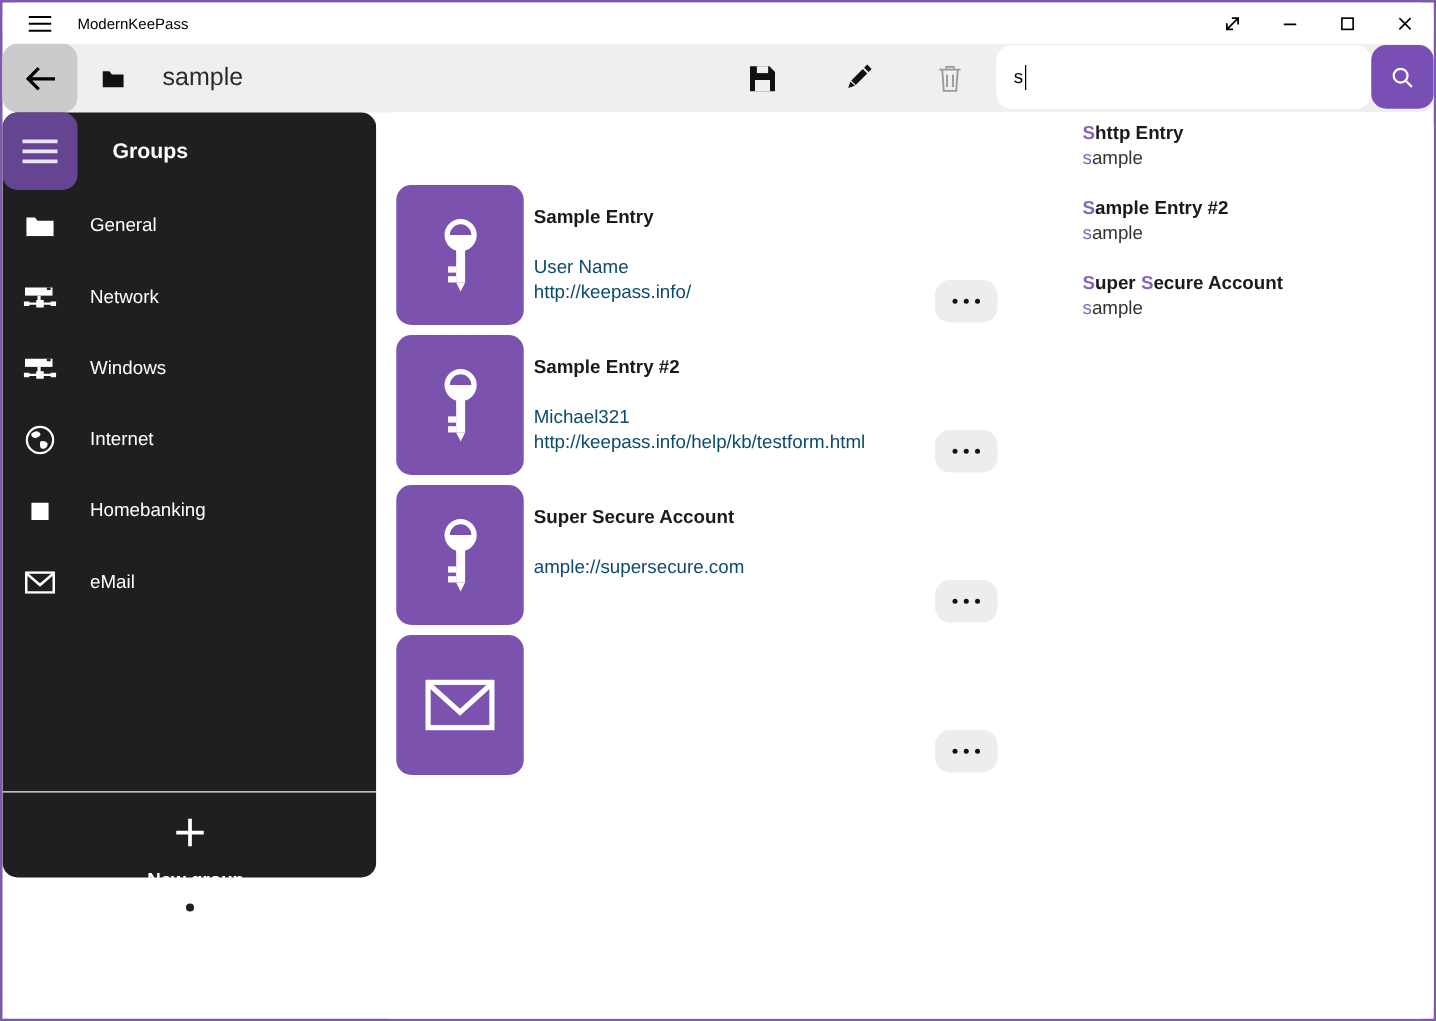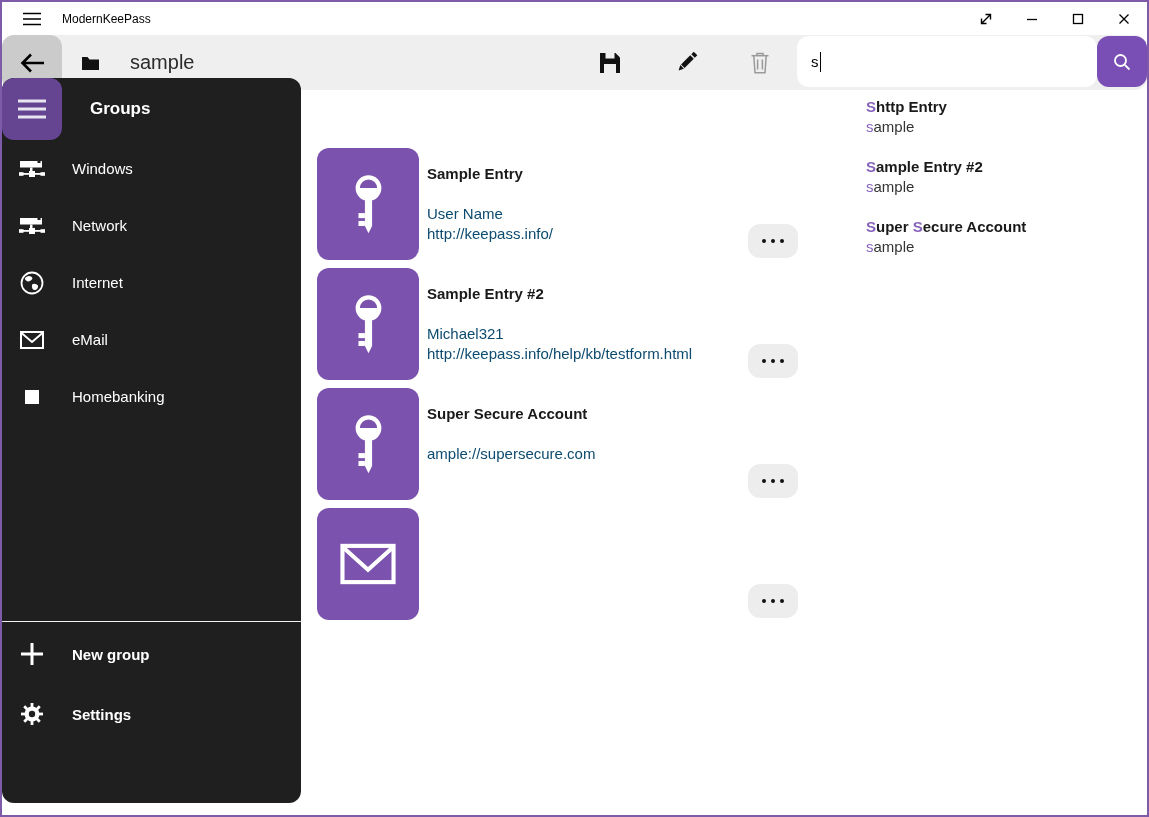--- a/index.html
+++ b/index.html
@@ -20,30 +20,30 @@
   .back-btn{left:0;top:0;width:60px;height:55px;background:var(--back-button-bg,#cbcbcb);display:flex;align-items:center;justify-content:center;}
   .db-icon{left:80px;top:0;height:55px;display:flex;align-items:center;}
   .db-title{left:128px;top:0;height:55px;display:flex;align-items:center;font-size:20px;color:#2b2b2b;}
   .cmd-btn{top:0;width:48px;height:55px;display:flex;align-items:center;justify-content:center;}
   .cmd-save{left:584px;} .cmd-edit{left:660px;} .cmd-delete{left:734px;}
   .searchbox{left:795px;top:1px;width:300px;height:51px;background:#fff;display:flex;align-items:center;padding-left:14px;font-size:15px;color:#000;}
   .caret{display:inline-block;width:1px;height:20px;background:#000;margin-left:1px;}
   .search-btn{left:1095px;top:1px;width:50px;height:51px;background:var(--search-button-bg,#7a4fb5);display:flex;align-items:center;justify-content:center;}
 
   
-  .sidebar{left:0;top:76px;width:299px;height:725px;background:var(--sidebar-bg,#1f1f1f);}
+  .sidebar{left:0;top:88px;width:299px;height:612px;background:var(--sidebar-bg,#1f1f1f);}
   .sb-hamburger{left:0;top:0;width:60px;height:62px;background:var(--hamburger-bg,#654592);display:flex;align-items:center;justify-content:center;}
   .sb-heading{left:88px;top:0;height:62px;display:flex;align-items:center;font-size:17px;font-weight:700;color:#fff;}
   .sb-list{left:0;top:62px;width:299px;}
   .sb-item{position:relative;height:57px;display:flex;align-items:center;cursor:pointer;}
   .sb-item .sb-ico{width:60px;display:flex;align-items:center;justify-content:center;flex:0 0 60px;}
   .sb-item .sb-label{font-size:15px;color:#fff;padding-left:10px;}
   .sb-sep{left:0;top:543px;width:299px;height:1px;background:#f2f2f2;}
   .sb-footer{left:0;top:546px;width:299px;}
-  .sb-footer .sb-item{height:60px;}
+  .sb-footer .sb-item{height:60px;flex-direction:column;}
   .sb-footer .sb-label{font-weight:700;}
 
   
   .main{left:299px;top:88px;width:846px;height:725px;background:#fff;}
   .entry-tile{width:102px;height:112px;background:var(--tile-purple,#7b53ae);display:flex;align-items:center;justify-content:center;}
   .t1{left:315px;top:146px;} .t2{left:315px;top:266px;} .t3{left:315px;top:386px;} .t4{left:315px;top:506px;}
   .entry-text{left:425px;width:330px;}
   .x1{top:162px;} .x2{top:282px;} .x3{top:402px;} .x4{top:522px;}
   .entry-title{font-size:15px;font-weight:700;color:#1a1a1a;line-height:20px;}
   .entry-lines{margin-top:20px;}
@@ -173,72 +173,80 @@
         <svg width="30" height="22" viewBox="0 0 30 22">
             <path d="M1 3 h28 M1 11 h28 M1 19 h28" stroke="#e8e4f0" stroke-width="3"></path>
           </svg>
       </span>
     </div>
     <div class="abs sb-heading">Groups</div>
 
     <div class="abs sb-list">
       <div class="sb-item">
         <span class="sb-ico">
+          <svg width="22" height="17" viewBox="0 0 22 17">
+              <path d="M0 2 h7 l2 2.5 h13 V17 H0 z" fill="#fff"></path>
+            </svg>
+        </span>
+        <span class="sb-label">General</span>
+      </div>
+      <div class="sb-item">
+        <span class="sb-ico">
           <svg width="26" height="18" viewBox="0 0 26 18">
             <rect x="1" y="1" width="22" height="6.5" fill="#fff"></rect>
               <rect x="18.5" y="1" width="3" height="2" fill="#1f1f1f"></rect>
             <rect x="11" y="7.5" width="2.5" height="4" fill="#fff"></rect>
             <rect x="2" y="13" width="22" height="1.8" fill="#fff"></rect>
             <rect x="0" y="12.2" width="4.5" height="3.6" fill="#fff"></rect>
             <rect x="10" y="11" width="6" height="6" fill="#fff"></rect>
             <rect x="21.5" y="12.2" width="4.5" height="3.6" fill="#fff"></rect>
           </svg>
         </span>
-        <span class="sb-label">Windows</span>
+        <span class="sb-label">Network</span>
       </div>
       <div class="sb-item">
         <span class="sb-ico">
           <svg width="26" height="18" viewBox="0 0 26 18">
             <rect x="1" y="1" width="22" height="6.5" fill="#fff"></rect>
               <rect x="18.5" y="1" width="3" height="2" fill="#1f1f1f"></rect>
             <rect x="11" y="7.5" width="2.5" height="4" fill="#fff"></rect>
             <rect x="2" y="13" width="22" height="1.8" fill="#fff"></rect>
             <rect x="0" y="12.2" width="4.5" height="3.6" fill="#fff"></rect>
             <rect x="10" y="11" width="6" height="6" fill="#fff"></rect>
             <rect x="21.5" y="12.2" width="4.5" height="3.6" fill="#fff"></rect>
           </svg>
         </span>
-        <span class="sb-label">Network</span>
+        <span class="sb-label">Windows</span>
       </div>
       <div class="sb-item">
         <span class="sb-ico">
           <svg width="24" height="24" viewBox="0 0 24 24">
             <circle cx="12" cy="12" r="10.5" fill="none" stroke="#fff" stroke-width="1.8"></circle>
             <path d="M5 7 q3 -3 6 -1.5 q2.5 1.5 0.5 3.5 q-3 2.5 -5.5 0.5 q-1.5 -1.5 -1 -2.5 z" fill="#fff"></path>
             <path d="M12.5 13 q3.5 -1 5.5 1.5 q0.5 3 -2.5 4.5 q-3 0.5 -3.5 -2.5 q-0.5 -2 0.5 -3.5 z" fill="#fff"></path>
           </svg>
         </span>
         <span class="sb-label">Internet</span>
       </div>
       <div class="sb-item">
         <span class="sb-ico">
+          <svg width="14" height="14" viewBox="0 0 14 14">
+              <rect width="14" height="14" fill="#fff"></rect>
+            </svg>
+        </span>
+        <span class="sb-label">Homebanking</span>
+      </div>
+      <div class="sb-item">
+        <span class="sb-ico">
           <svg width="24" height="18" viewBox="0 0 24 18">
               <rect x="1" y="1" width="22" height="16" fill="none" stroke="#fff" stroke-width="2"></rect>
               <path d="M1.5 2 L12 11 L22.5 2" fill="none" stroke="#fff" stroke-width="2"></path>
             </svg>
         </span>
         <span class="sb-label">eMail</span>
-      </div>
-      <div class="sb-item">
-        <span class="sb-ico">
-          <svg width="14" height="14" viewBox="0 0 14 14">
-              <rect width="14" height="14" fill="#fff"></rect>
-            </svg>
-        </span>
-        <span class="sb-label">Homebanking</span>
       </div>
     </div>
 
     <div class="abs sb-sep"></div>
 
     <div class="abs sb-footer">
       <div class="sb-item">
         <span class="sb-ico">
           <svg width="24" height="24" viewBox="0 0 24 24">
               <path d="M12 1 V23 M1 12 H23" stroke="#fff" stroke-width="3"></path>

